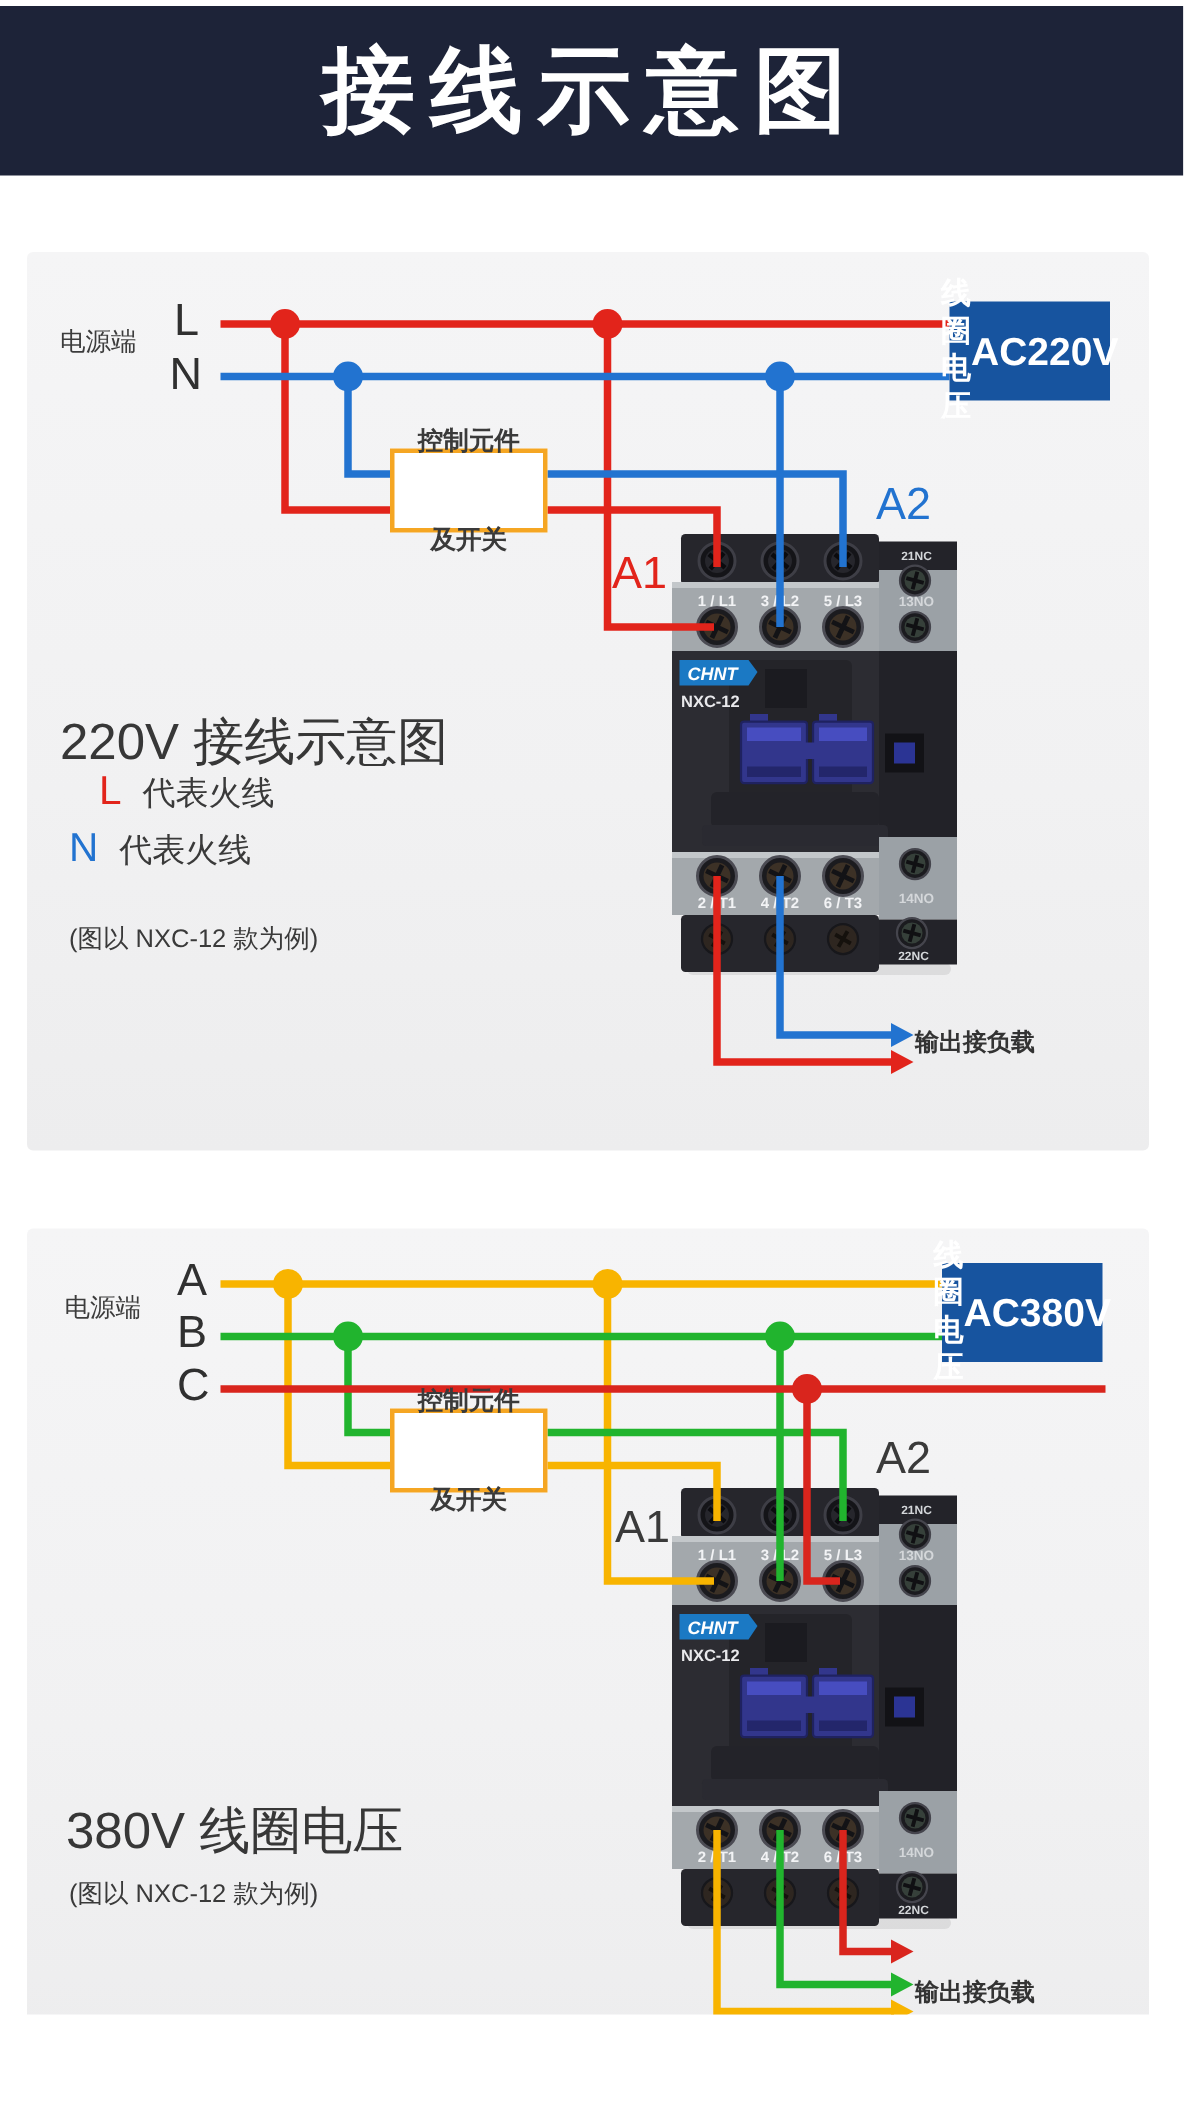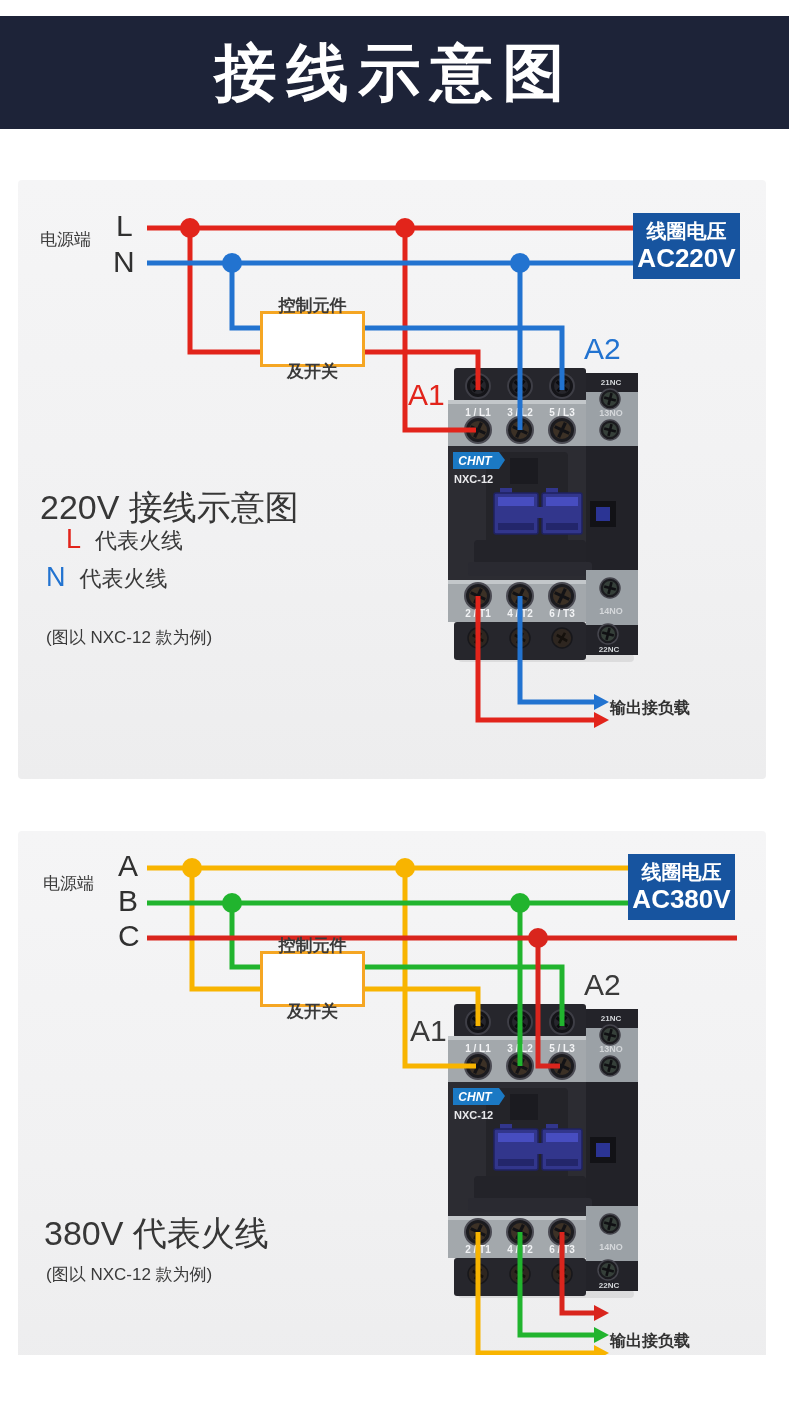--- a/index.html
+++ b/index.html
@@ -1,38 +1,38 @@
 <!DOCTYPE html>
 <html><head>
 <meta charset="utf-8">
 <style>
   html,body{margin:0;padding:0;background:#fff;}
   body{font-family:"Liberation Sans","DejaVu Sans",sans-serif;}
-  #page{position:relative;width:789px;height:1339px;background:#fff;overflow:hidden;margin:16px auto;}
+  #page{position:relative;width:789px;height:1339px;background:#fff;overflow:hidden;margin:4px auto;}
 
   .banner{position:absolute;left:0;top:0;width:789px;height:113px;background:#1d2338;
           display:flex;align-items:center;justify-content:center;}
   .banner h1{margin:0;color:#ffffff;font-size:62px;font-weight:bold;letter-spacing:10px;line-height:1;}
 
   .panel{position:absolute;left:18px;width:748px;border-radius:4px;
          background:linear-gradient(180deg,#f5f5f6 0%,#f1f1f2 60%,#ededee 100%);}
   #panel220{top:164px;height:599px;}
   #panel380{top:815px;height:553px;}
   .panel svg.wires{position:absolute;left:0;top:0;display:block;}
 
   .lbl{position:absolute;white-space:nowrap;line-height:1.15;}
   .supply{font-size:17px;color:#3c3c3c;}
   .phase{font-size:30px;color:#303030;}
   .coilterm{font-size:30px;}
   .outlabel{font-size:16px;font-weight:bold;color:#333333;}
   .caption{font-size:34px;color:#373737;}
   .note{font-size:17px;color:#3a3a3a;}
 
   .badge{position:absolute;width:107px;height:66px;background:#17549f;color:#fff;
-         display:flex;flex-direction:column;align-items:center;justify-content:center;text-align:center;}
+         display:flex;flex-direction:row;align-items:center;justify-content:center;text-align:center;}
   .badge .b1{font-size:20px;font-weight:bold;line-height:25px;}
   .badge .b2{font-size:26px;font-weight:bold;line-height:29px;}
 
   .ctrlbox{position:absolute;width:99px;height:50px;background:#ffffff;border:3px solid #f5a623;
            display:flex;flex-direction:column;align-items:center;justify-content:center;text-align:right;gap:44px;}
   .ctrlbox div{font-size:17px;line-height:22px;color:#3a3a3a;font-weight:bold;}
 
   .legend-key{font-size:27px;}
   .legend-desc{font-size:22px;color:#3a3a3a;margin-left:14px;}
 
@@ -251,17 +251,17 @@
     <div class="ctrlbox" style="left:242px;top:120px">
       <div>控制元件</div>
       <div>及开关</div>
     </div>
 
     <div class="lbl coilterm" style="left:392px;top:183px;color:#3a3a3a">A1</div>
     <div class="lbl coilterm" style="left:566px;top:137px;color:#3a3a3a">A2</div>
 
     <div class="lbl outlabel" style="left:592px;top:501px">输出接负载</div>
 
-    <div class="lbl caption" style="left:26px;top:383px">380V 代表火线</div>
+    <div class="lbl caption" style="left:26px;top:383px">380V 线圈电压</div>
     <div class="lbl note" style="left:28px;top:434px">(图以 NXC-12 款为例)</div>
   </section>
 
 </div>
 
 </body></html>

